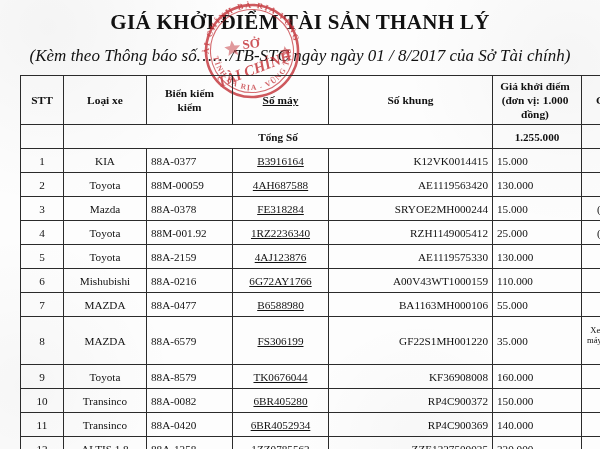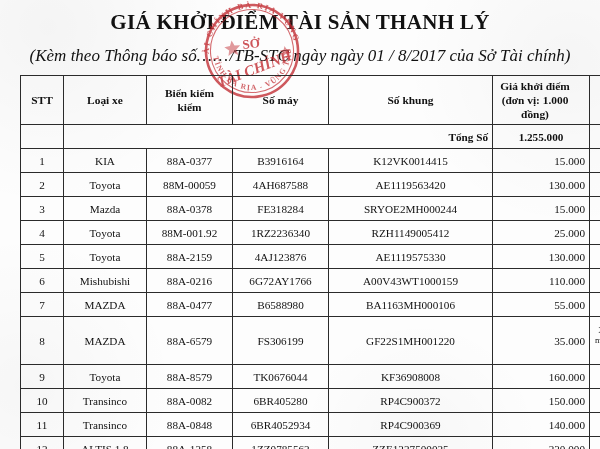--- a/index.html
+++ b/index.html
@@ -89,32 +89,32 @@
   }
   table.price-table thead th {
     font-weight: bold;
     text-align: center;
     font-size: 11.4px;
     line-height: 1.25;
     height: 44px;
   }
   .c-stt   { width: 34px;  text-align: center; margin-left: 26px; }
   .c-loai  { width: 74px;  text-align: center; }
-  .c-bien  { width: 77px;  text-align: center; }
-  .c-may   { width: 87px;  text-align: center; }
-  .c-khung { width: 155px; text-align: center; }
-  .c-gia   { width: 76px;  text-align: right; padding-right: 8px; }
+  .c-bien  { width: 77px;  text-align: left; }
+  .c-may   { width: 87px;  text-align: center; text-decoration: underline; }
+  .c-khung { width: 155px; text-align: right; }
+  .c-gia   { width: 76px;  text-align: left; padding-right: 8px; }
   .c-ghi   { width: 59px;  text-align: center; }
 
   tbody tr { height: 24px; }
   tbody tr.tall { height: 48px; }
 
   td.total-label {
     font-weight: bold;
-    text-align: right;
+    text-align: center;
     padding-left: 7px;
   }
   td.total-value {
     font-weight: bold;
     text-align: center;
     padding-right: 8px;
   }
   td.note-small {
     font-size: 8.6px;
     line-height: 1.22;
@@ -164,21 +164,21 @@
       <thead>
         <tr>
           <th class="c-stt">STT</th>
           <th class="c-loai">Loại xe</th>
           <th class="c-bien">
             <span>Biển kiểm</span><br>
             <span>kiểm</span>
           </th>
           <th class="c-may">Số máy</th>
           <th class="c-khung">Số khung</th>
-          <th class="c-gia" style="text-align:center;padding-right:16px;">
+          <th class="c-gia" style="text-align:center;padding-right:8px;">
             <span>Giá khởi điểm</span><br>
             <span>(đơn vị: 1.000</span><br>
             <span>đồng)</span>
           </th>
           <th class="c-ghi">Ghi chú</th>
         </tr>
       </thead>
       <tbody id="table-body">
 
       <tr>
@@ -273,21 +273,21 @@
             <td class="c-loai">Transinco</td>
             <td class="c-bien">88A-0082</td>
             <td class="c-may">6BR405280</td>
             <td class="c-khung">RP4C900372</td>
             <td class="c-gia">150.000</td>
             <td class="c-ghi"></td>
           </tr>
           <tr>
             <td class="c-stt">11</td>
             <td class="c-loai">Transinco</td>
-            <td class="c-bien">88A-0848</td>
+            <td class="c-bien">88A-0420</td>
             <td class="c-may">6BR4052934</td>
             <td class="c-khung">RP4C900369</td>
             <td class="c-gia">140.000</td>
             <td class="c-ghi"></td>
           </tr>
           <tr>
             <td class="c-stt">12</td>
             <td class="c-loai">ALTIS 1.8</td>
             <td class="c-bien">88A-1358</td>
             <td class="c-may">1ZZ0785562</td>

